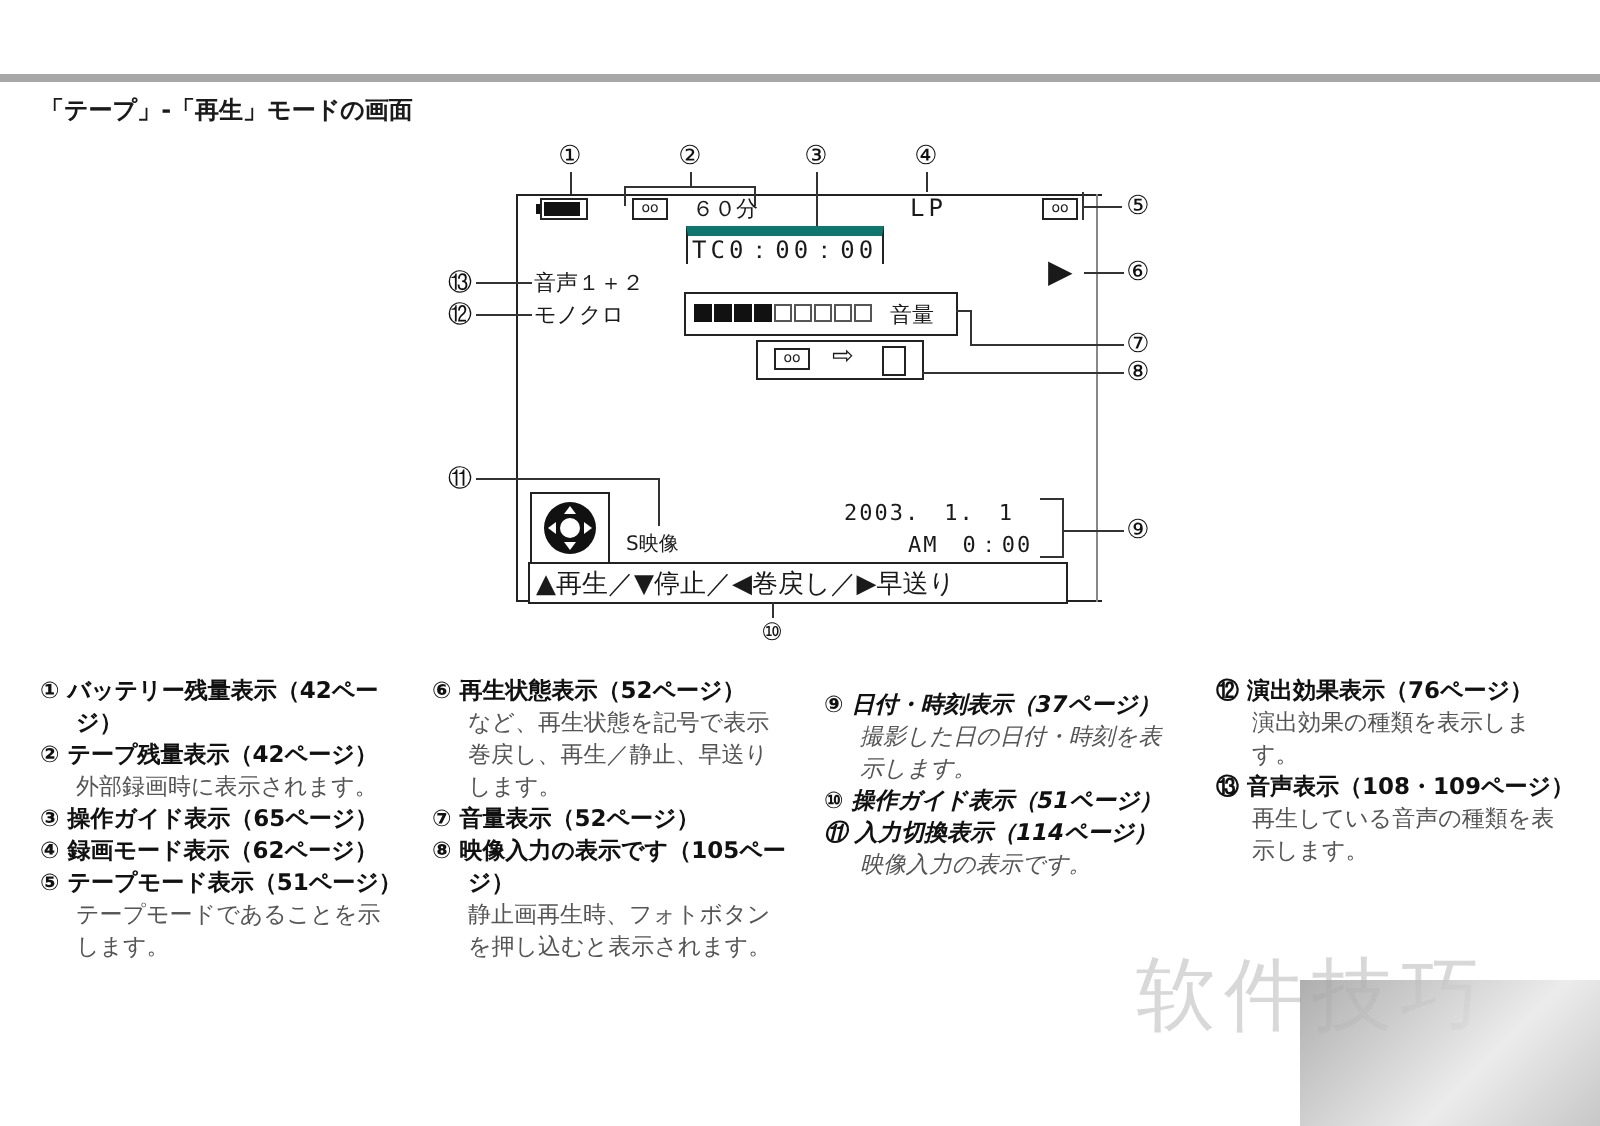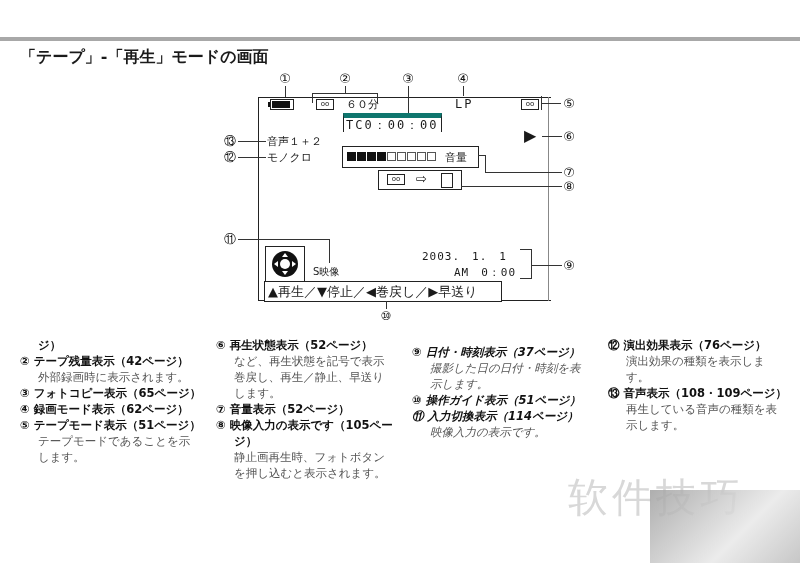--- a/index.html
+++ b/index.html
@@ -1,19 +1,19 @@
 <!DOCTYPE html>
 <html><head>
 <meta charset="utf-8">
 <style>
   html, body { margin:0; padding:0; }
   body { width:800px; height:563px; background:#ffffff; position:relative; overflow:hidden;
          font-family:"DejaVu Sans", sans-serif; color:#1a1a1a; }
   .topbar { position:absolute; left:0; top:37px; width:800px; height:4px; background:#a8a8a8; }
-  .title { position:absolute; left:20px; top:47px; font-size:16px; font-weight:bold; letter-spacing:0px; }
+  .title { position:absolute; left:20px; top:47px; font-size:12px; font-weight:bold; letter-spacing:0px; }
 
   .screen { position:absolute; left:258px; top:97px; width:292px; height:202px;
             border-top:1px solid #222; border-left:1px solid #222; border-bottom:1px solid #222; }
   .screen-right { position:absolute; left:548px; top:97px; width:1px; height:204px; background:#888; }
   .abs { position:absolute; }
   .mono { font-family:"DejaVu Sans Mono", monospace; }
   .circ { position:absolute; font-size:13px; line-height:13px; width:16px; text-align:center; color:#111; }
   .line { position:absolute; background:#333; }
   .small { font-size:11px; }
 
@@ -23,21 +23,21 @@
 
   .tapeicon { position:absolute; width:16px; height:9px; border:1px solid #222; font-size:7px; line-height:9px; text-align:center; }
 
   .vol-box { position:absolute; left:342px; top:146px; width:135px; height:20px; border:1px solid #222; }
   .vol-seg { position:absolute; top:5px; width:9px; height:9px; }
   .seg-on { background:#111; }
   .seg-off { border:1px solid #555; box-sizing:border-box; background:#fff; }
 
   .photo-box { position:absolute; left:378px; top:170px; width:82px; height:18px; border:1px solid #222; }
 
-  .guide-box { position:absolute; left:264px; top:281px; width:236px; height:19px; border:1px solid #222; background:#fff; }
+  .guide-box { position:absolute; left:264px; top:281px; width:236px; height:19px; border:1px solid #222; background:#fff;padding-left:32px; }
   .joy-box { position:absolute; left:265px; top:246px; width:38px; height:35px; border:1px solid #222; background:#fff; }
 
   .desc { position:absolute; font-size:11.5px; line-height:16px; }
   .desc .h { font-weight:bold; color:#111; }
   .desc .b { color:#555; padding-left:18px; }
   .desc .row { white-space:nowrap; }
 
   .watermark { position:absolute; left:568px; top:470px; font-size:40px; color:#d8d8d8; letter-spacing:4px; }
   .blur { position:absolute; left:650px; top:490px; width:150px; height:73px;
           background:linear-gradient(135deg,#a0a0a0,#e8e8e8 60%,#bdbdbd); opacity:0.85; }
@@ -135,24 +135,25 @@
     <polygon points="30,17 26,14 26,20" fill="#fff"></polygon>
   </svg>
 </div>
 <div class="guide-box">
   <span class="abs" style="left:3px;top:1px;font-size:13px;white-space:nowrap;">▲再生／▼停止／◀巻戻し／▶早送り</span>
 </div>
 <div class="line" style="left:386px;top:301px;width:1px;height:8px;"></div>
 <div class="circ" style="left:378px;top:310px;font-size:12px;">⑩</div>
 
 <div class="desc" style="left:20px;top:337px;width:185px;">
+  <div class="row h"><span>①</span> <span>バッテリー残量表示（42ペー</span></div>
   <div class="row h" style="padding-left:18px;">ジ）</div>
   <div class="row h"><span>②</span> <span>テープ残量表示（42ページ）</span></div>
   <div class="row b">外部録画時に表示されます。</div>
-  <div class="row h"><span>③</span> <span>フォトコピー表示（65ページ）</span></div>
+  <div class="row h"><span>③</span> <span>操作ガイド表示（65ページ）</span></div>
   <div class="row h"><span>④</span> <span>録画モード表示（62ページ）</span></div>
   <div class="row h"><span>⑤</span> <span>テープモード表示（51ページ）</span></div>
   <div class="row b">テープモードであることを示</div>
   <div class="row b">します。</div>
 </div>
 
 <div class="desc" style="left:216px;top:337px;width:185px;">
   <div class="row h"><span>⑥</span> <span>再生状態表示（52ページ）</span></div>
   <div class="row b">など、再生状態を記号で表示</div>
   <div class="row b">巻戻し、再生／静止、早送り</div>

